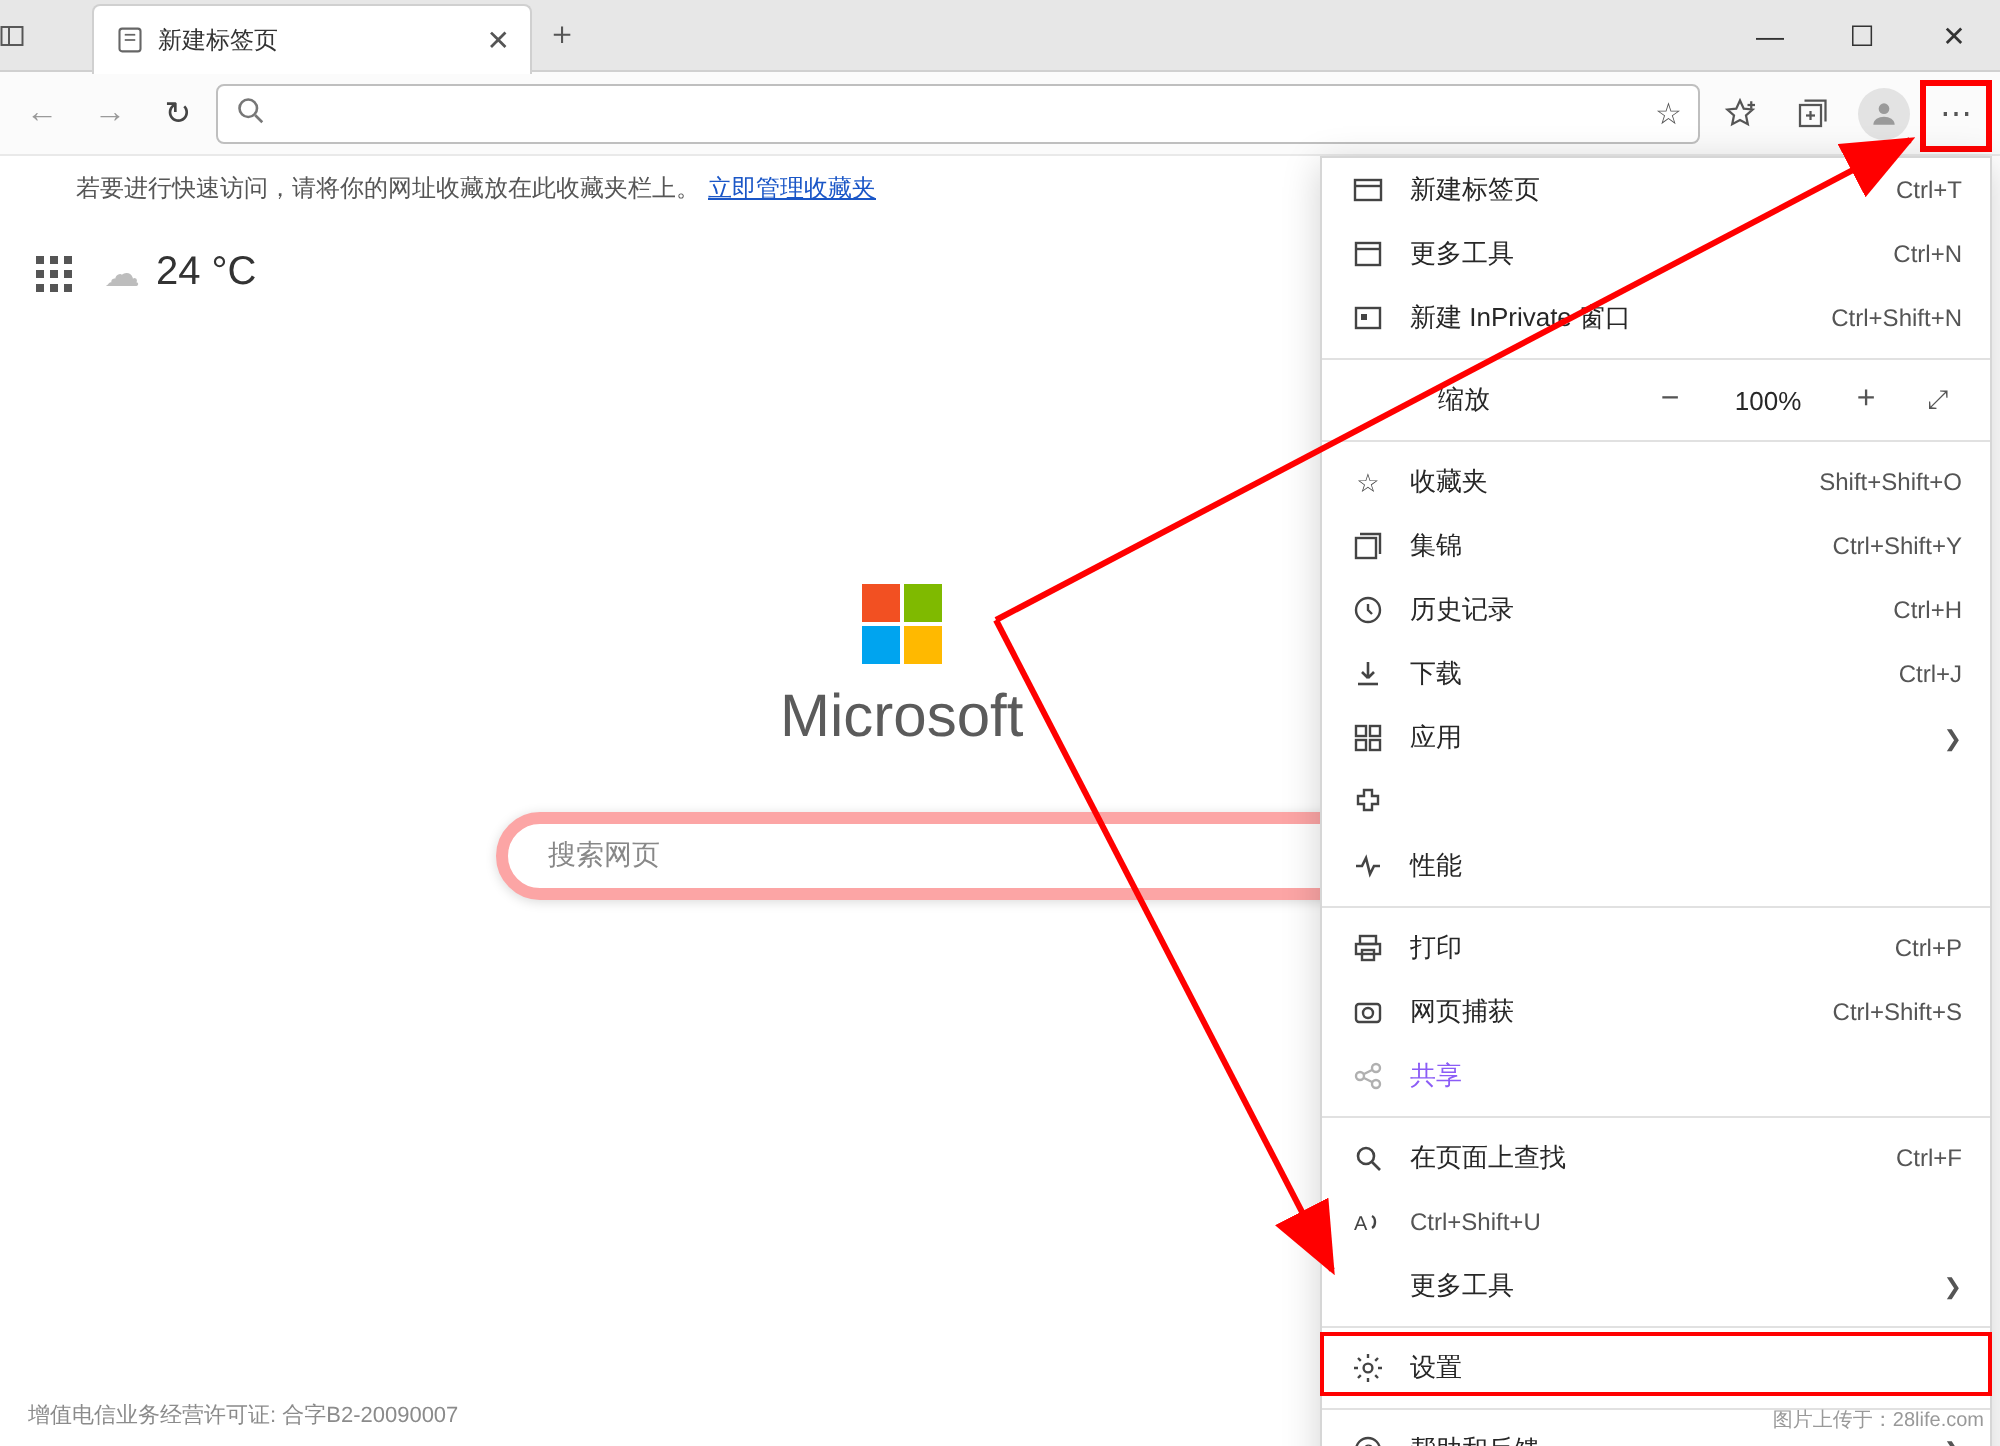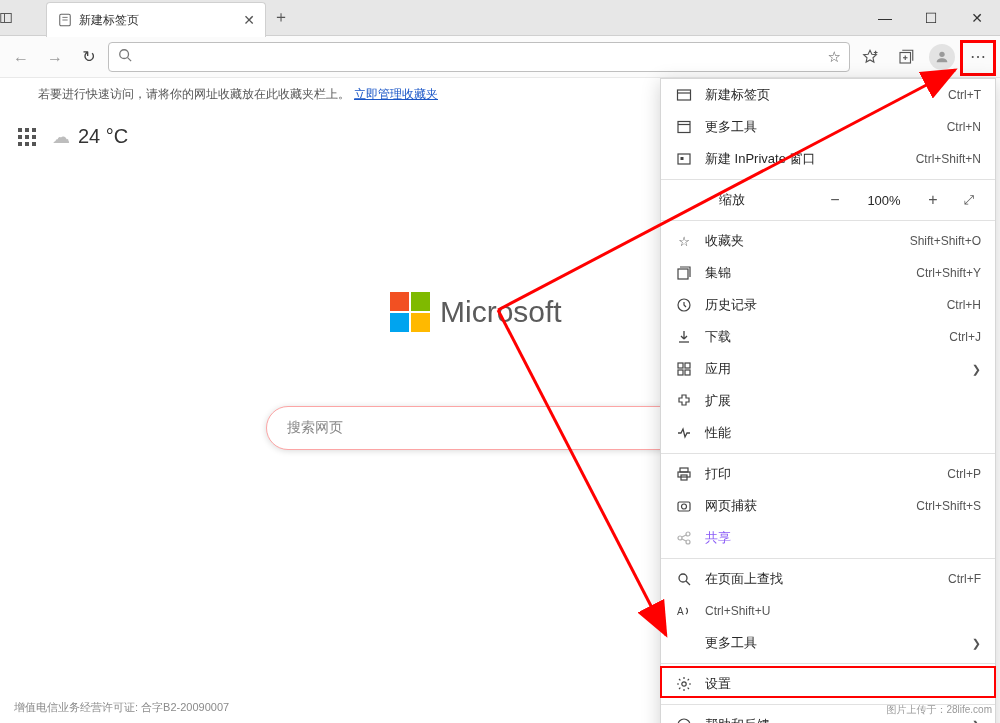--- a/index.html
+++ b/index.html
@@ -33,29 +33,29 @@
   .favhint { padding: 8px 14px; font-size: 12px; color: #565656; display: flex; align-items: center; gap: 4px; margin-left: 24px; }
   .favhint a { color: #1a56c7; }
 
   
   .ntp-top { padding: 14px 18px; display: flex; align-items: center; gap: 16px; font-size: 16px; color: #444; }
   .grid-dots { display: grid; grid-template-columns: repeat(3,4px); grid-template-rows: repeat(3,4px); gap: 3px; }
   .grid-dots span { width: 4px; height: 4px; background: #555; }
   .weather { display: flex; align-items: center; gap: 8px; font-size: 20px; color: #333; }
   .weather .cloud { font-size: 18px; color: #bdbdbd; }
 
-  .ms-logo-wrap { position: absolute; left: 390px; top: 292px; display: flex; align-items: center; gap: 10px; }
+  .ms-logo-wrap { position: absolute; left: 390px; top: 292px; display: flex; align-items: center; gap: 10px; flex-direction: column; }
   .ms-logo { display: grid; grid-template-columns: 19px 19px; grid-template-rows: 19px 19px; gap: 2px; }
   .ms-logo .q1 { background: #f25022; }
   .ms-logo .q2 { background: #7fba00; }
   .ms-logo .q3 { background: #00a4ef; }
   .ms-logo .q4 { background: #ffb900; }
   .ms-text { font-size: 30px; color: #5b5b5b; font-weight: 500; }
 
-  .searchbox { position: absolute; left: 266px; top: 406px; width: 508px; height: 44px; background: #fff; border: 1px solid #fca5a5; border-radius: 22px; box-shadow: 0 1px 6px rgba(0,0,0,0.15); display: flex; align-items: center; padding: 0 20px; }
+  .searchbox { position: absolute; left: 248px; top: 406px; width: 508px; height: 44px; background: #fff; border: 6px solid #fca5a5; border-radius: 22px; box-shadow: 0 1px 6px rgba(0,0,0,0.15); display: flex; align-items: center; padding: 0 20px; }
   .searchbox .ph { color: #888; font-size: 14px; }
 
   
   .menu { position: absolute; top: 78px; right: 4px; width: 336px; background: #fff; border: 1px solid #d6d6d6; box-shadow: 0 4px 18px rgba(0,0,0,0.18); font-size: 13px; color: #272727; }
   .menu .item { display: flex; align-items: center; height: 32px; padding: 0 14px; gap: 12px; }
   .menu .item .ico { width: 18px; height: 18px; display: flex; align-items: center; justify-content: center; color: #444; flex-shrink: 0; }
   .menu .item .lab { flex: 1; }
   .menu .item .short { color: #555; font-size: 12px; }
   .menu .item .chev { color: #555; font-size: 11px; }
   .menu .item.disabled { color: #8b5cf6; }
@@ -270,21 +270,20 @@
       </span>
     <span class="lab">应用</span>
     <span class="chev">❯</span>
   </div>
   <div class="item">
     <span class="ico">
         <svg width="16" height="16" viewBox="0 0 16 16">
           <path d="M6 2h4v3h3v4h-3v3H6v-3H3V5h3z" fill="none" stroke="#444" stroke-width="1.2"></path>
         </svg>
       </span>
-    <span class="lab">扩展</span>
   </div>
   <div class="item">
     <span class="ico">
         <svg width="16" height="16" viewBox="0 0 16 16">
           <path d="M2 8h3l2-4 2 8 2-4h3" fill="none" stroke="#444" stroke-width="1.3"></path>
         </svg>
       </span>
     <span class="lab">性能</span>
   </div>
   <div class="sep"></div>

